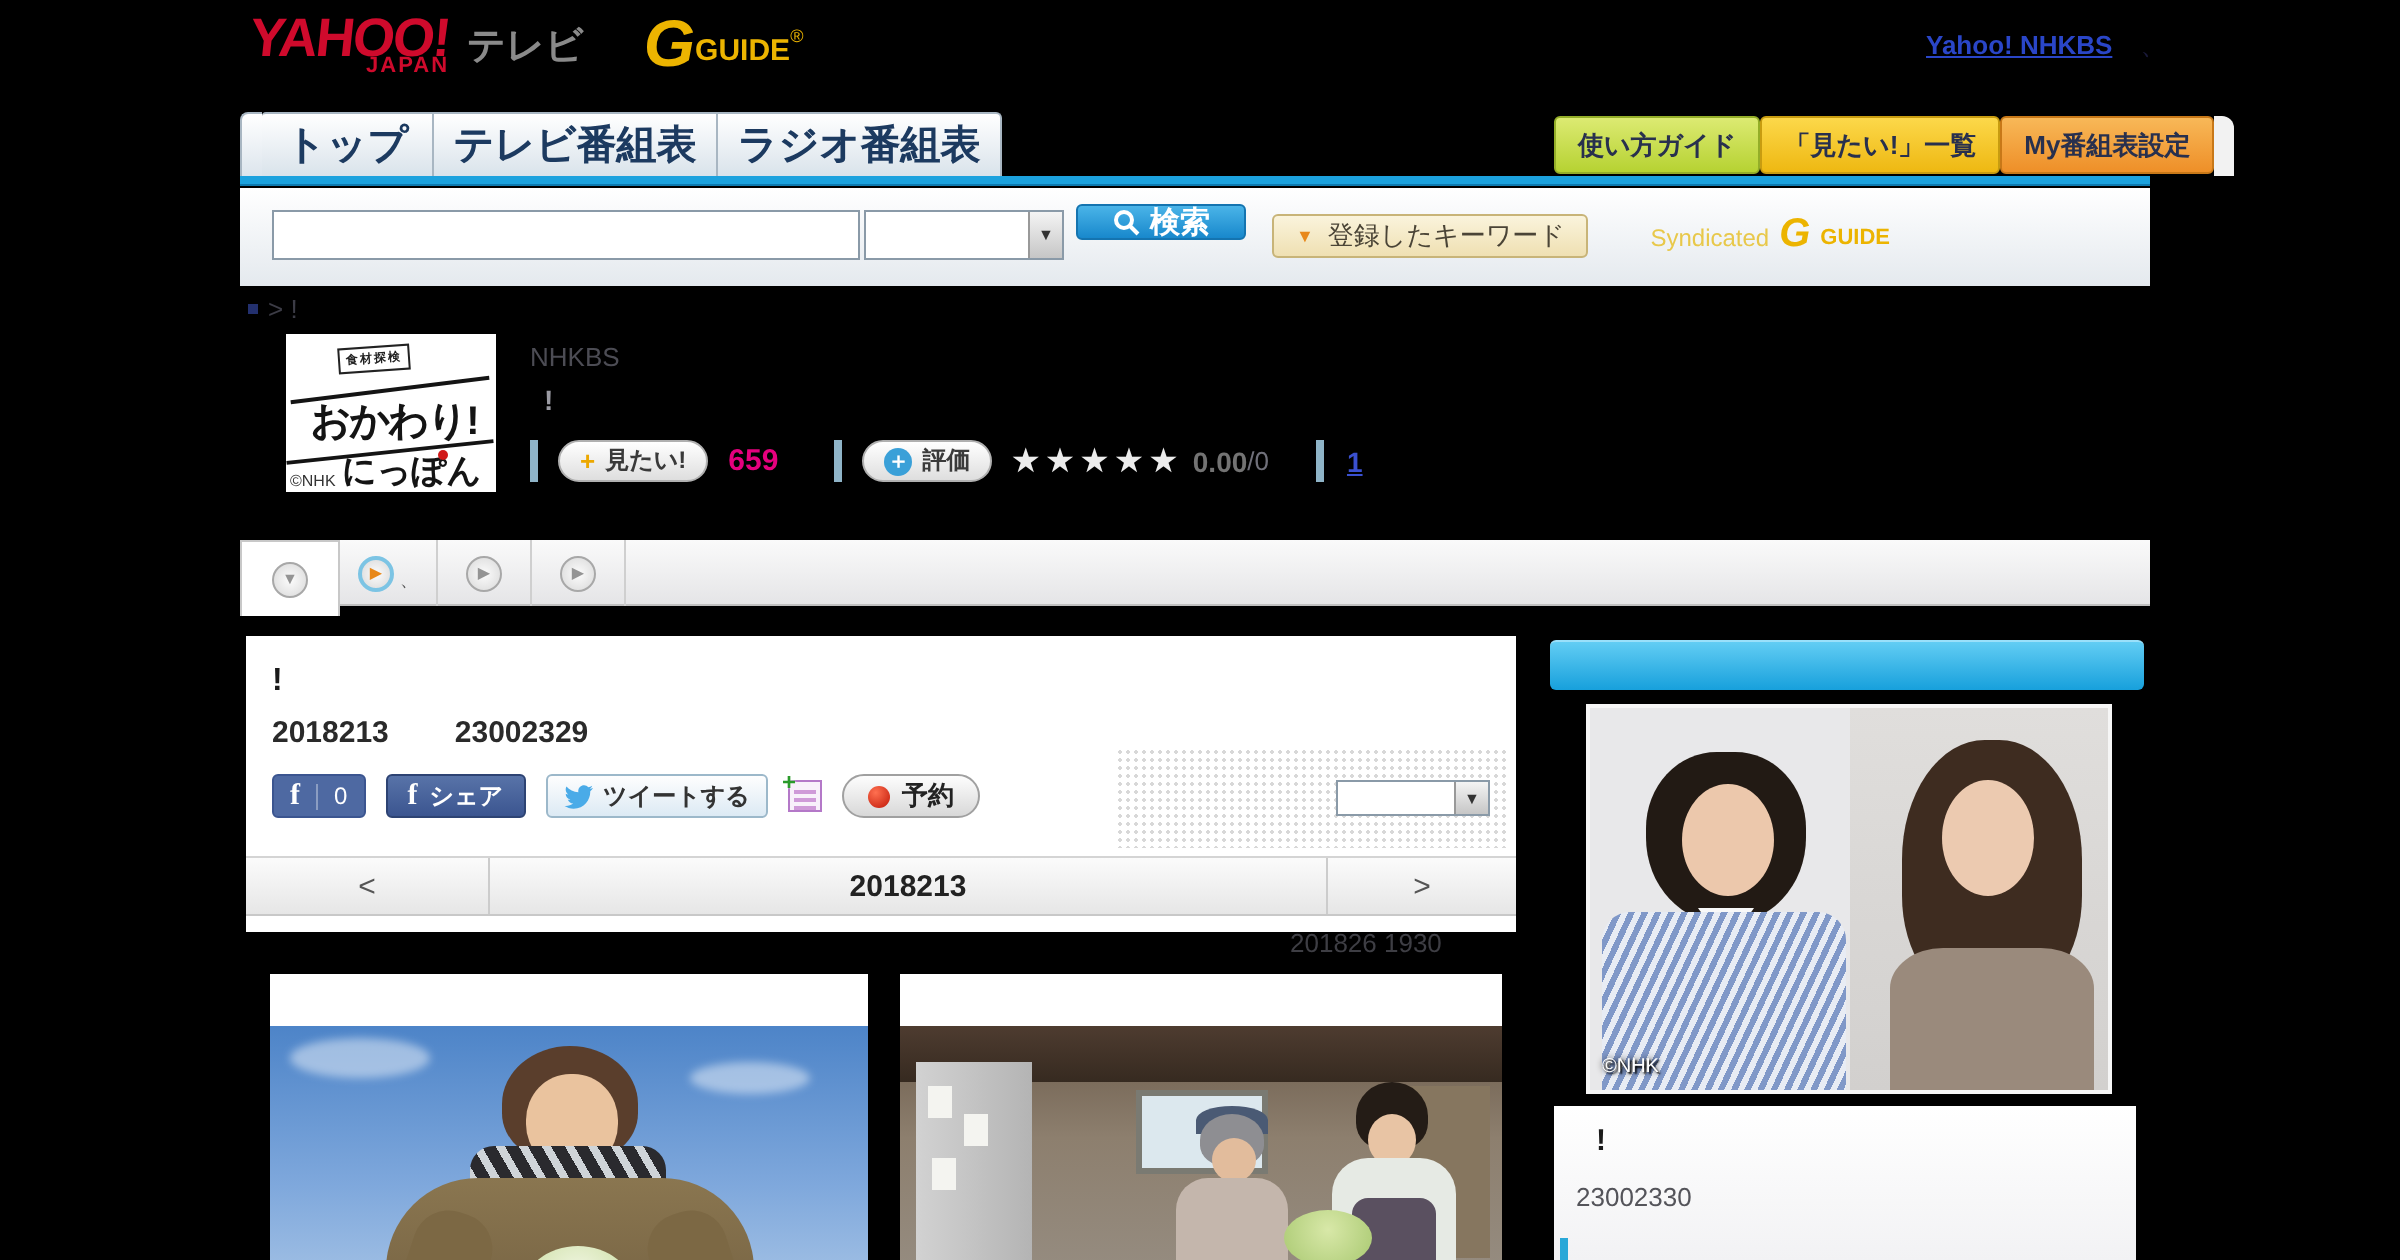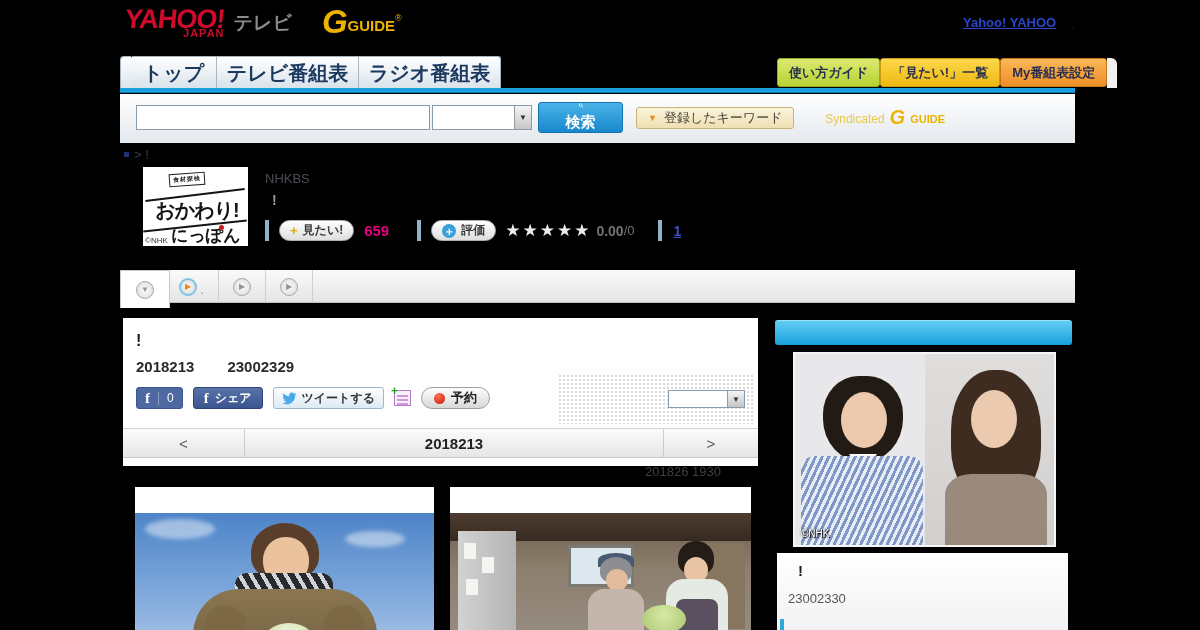--- a/index.html
+++ b/index.html
@@ -43,22 +43,22 @@
   .nav-notch { width:10px; height:30px; background:#f2f2f2; border-top-right-radius:6px; margin-top:1px;}
   #blue-bar { left:120px; top:88px; width:955px; height:5px; background:#1ca2de; border-bottom:1px solid #0d7ab0;}
 
   
   #search-sec { left:120px; top:94px; width:955px; height:49px; background:linear-gradient(#ffffff,#e4e9ee);}
   #search-input { left:16px; top:11px; width:294px; height:25px; background:#fff; border:1px solid #8a9aa8; font-size:13px; padding:0 6px;}
   .selectbox { background:#fff; border:1px solid #8a9aa8; display:flex; align-items:stretch; cursor:pointer;}
   .sel-space { flex:1; }
   .sel-arrow { width:17px; background:linear-gradient(#f4f4f4,#c6c6c6); border-left:1px solid #999; display:flex; align-items:center; justify-content:center; font-size:8px; color:#333;}
   #search-select { left:312px; top:11px; width:100px; height:25px;}
-  #search-btn { left:418px; top:8px; width:85px; height:31px; border-radius:3px; background:linear-gradient(#4ab4e8,#1888cc);
-    border:1px solid #1474b0; color:#fff; font-size:15px; font-weight:bold; display:flex; align-items:center; justify-content:center; gap:5px; cursor:pointer;flex-direction:column;}
+  #search-btn { left:418px; top:8px; width:85px; height:18px; border-radius:3px; background:linear-gradient(#4ab4e8,#1888cc);
+    border:1px solid #1474b0; color:#fff; font-size:15px; font-weight:bold; display:flex; align-items:center; justify-content:center; gap:5px; cursor:pointer;}
   #keyword-btn { left:516px; top:13px; height:22px; padding:0 11px; background:linear-gradient(#faf4dc,#efe0b2);
     border:1px solid #c8b478; border-radius:3px; display:flex; align-items:center; gap:7px; font-size:13px; color:#4a4436; cursor:pointer;}
   .kw-arrow { color:#e8881a; font-size:9px;}
   #syndicated { right:130px; top:13px; left:auto; display:flex; align-items:flex-start; gap:5px; position:absolute;}
   .syn-t { font-size:12px; color:#e8c84a; margin-top:5px;}
   .syn-g { font-size:20px; font-weight:900; font-style:italic; color:#ecb400; line-height:20px;}
   .syn-guide { font-size:11px; font-weight:900; color:#ecb400; margin-top:6px;}
 
   
   #breadcrumb { left:124px; top:147px; font-size:13px; color:#3c3c46; display:flex; align-items:center; gap:5px;}
@@ -185,21 +185,21 @@
     <span class="y-japan">JAPAN</span>
   </span>
   <span class="y-tv">テレビ</span>
   <span class="gg">
     <span class="gg-g">G</span>
     <span class="gg-t">GUIDE</span>
     <span class="gg-r">®</span>
   </span>
 </div>
 <div class="abs" id="account">
-  <a href="#">Yahoo! YAHOO</a><span class="acc-suffix">、</span>
+  <a href="#">Yahoo! NHKBS</a><span class="acc-suffix">、</span>
 </div>
 
 <div class="abs" id="nav-left">
   <span class="nav-sliver"></span>
   <span class="nav-tab t1">トップ</span>
   <span class="nav-tab t2">テレビ番組表</span>
   <span class="nav-tab t3">ラジオ番組表</span>
 </div>
 <div class="abs" id="nav-right">
   <span class="nav-btn nb-guide">使い方ガイド</span>

